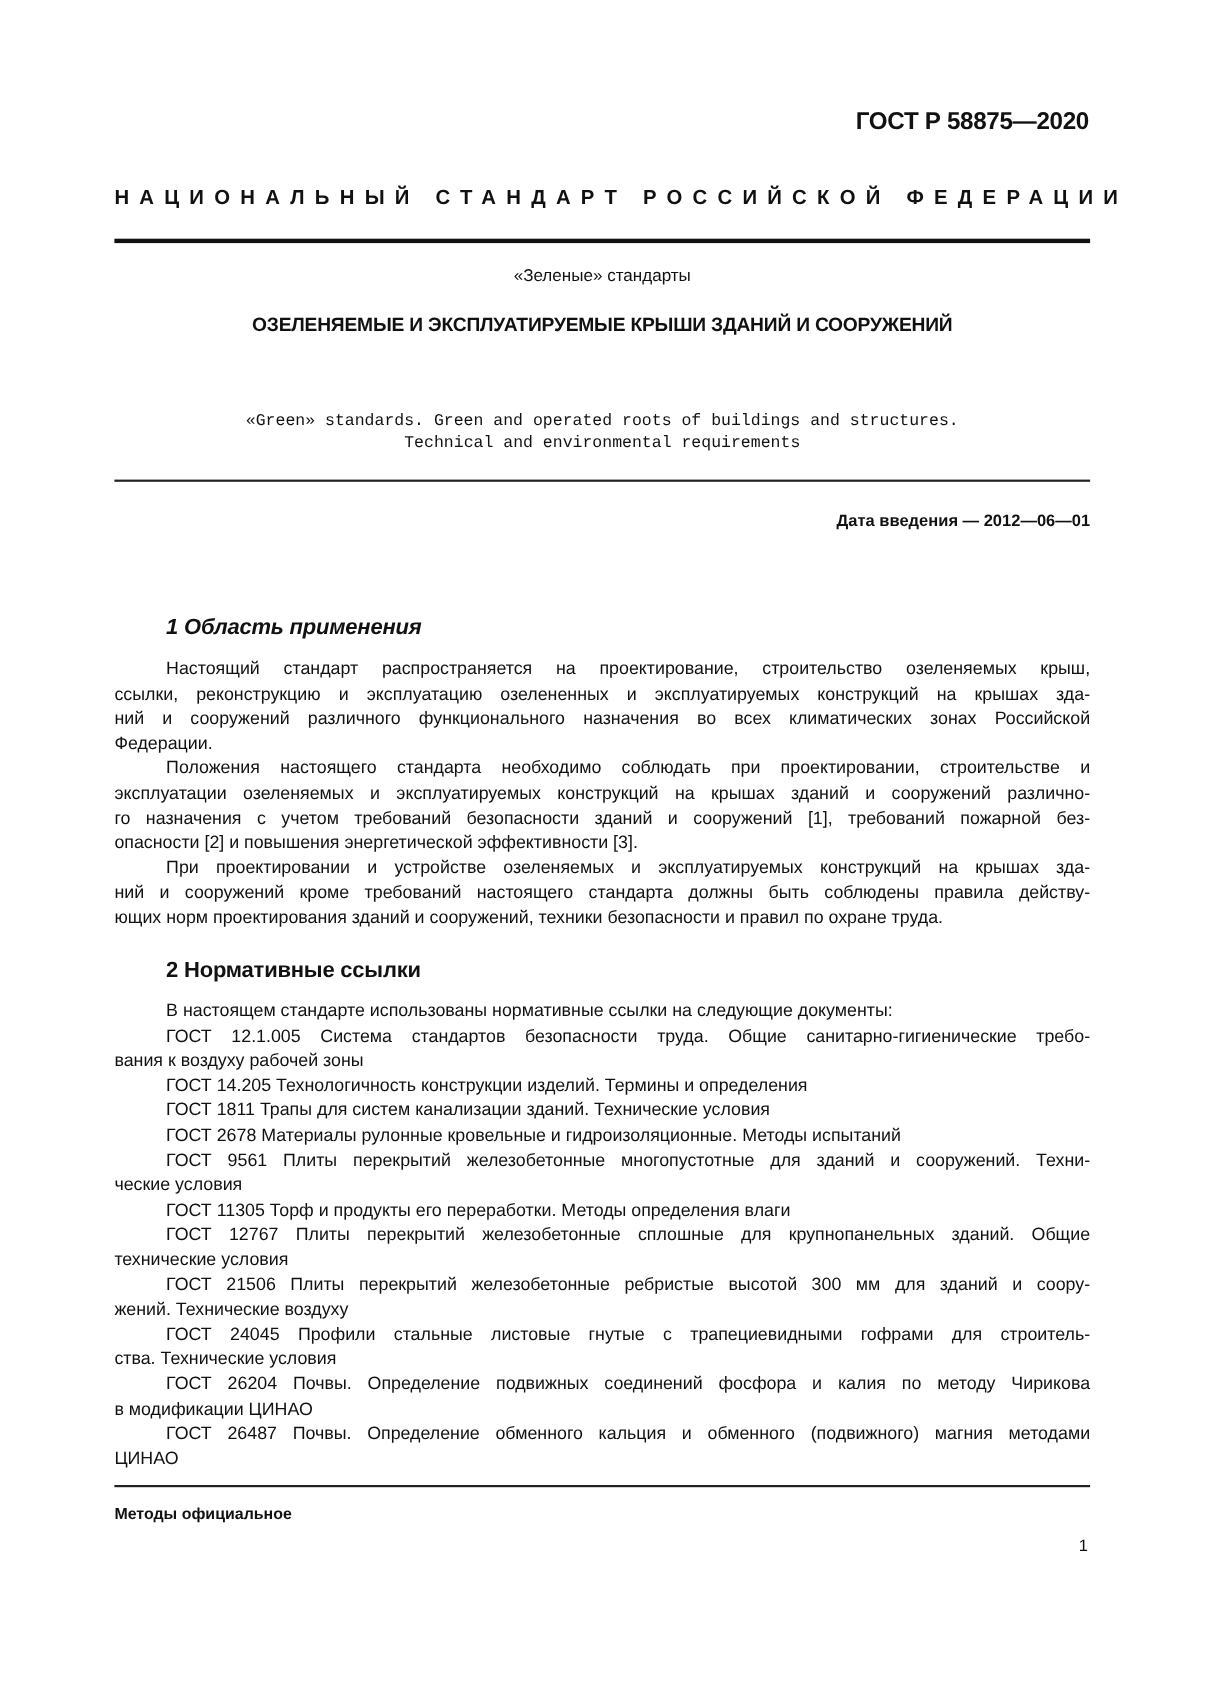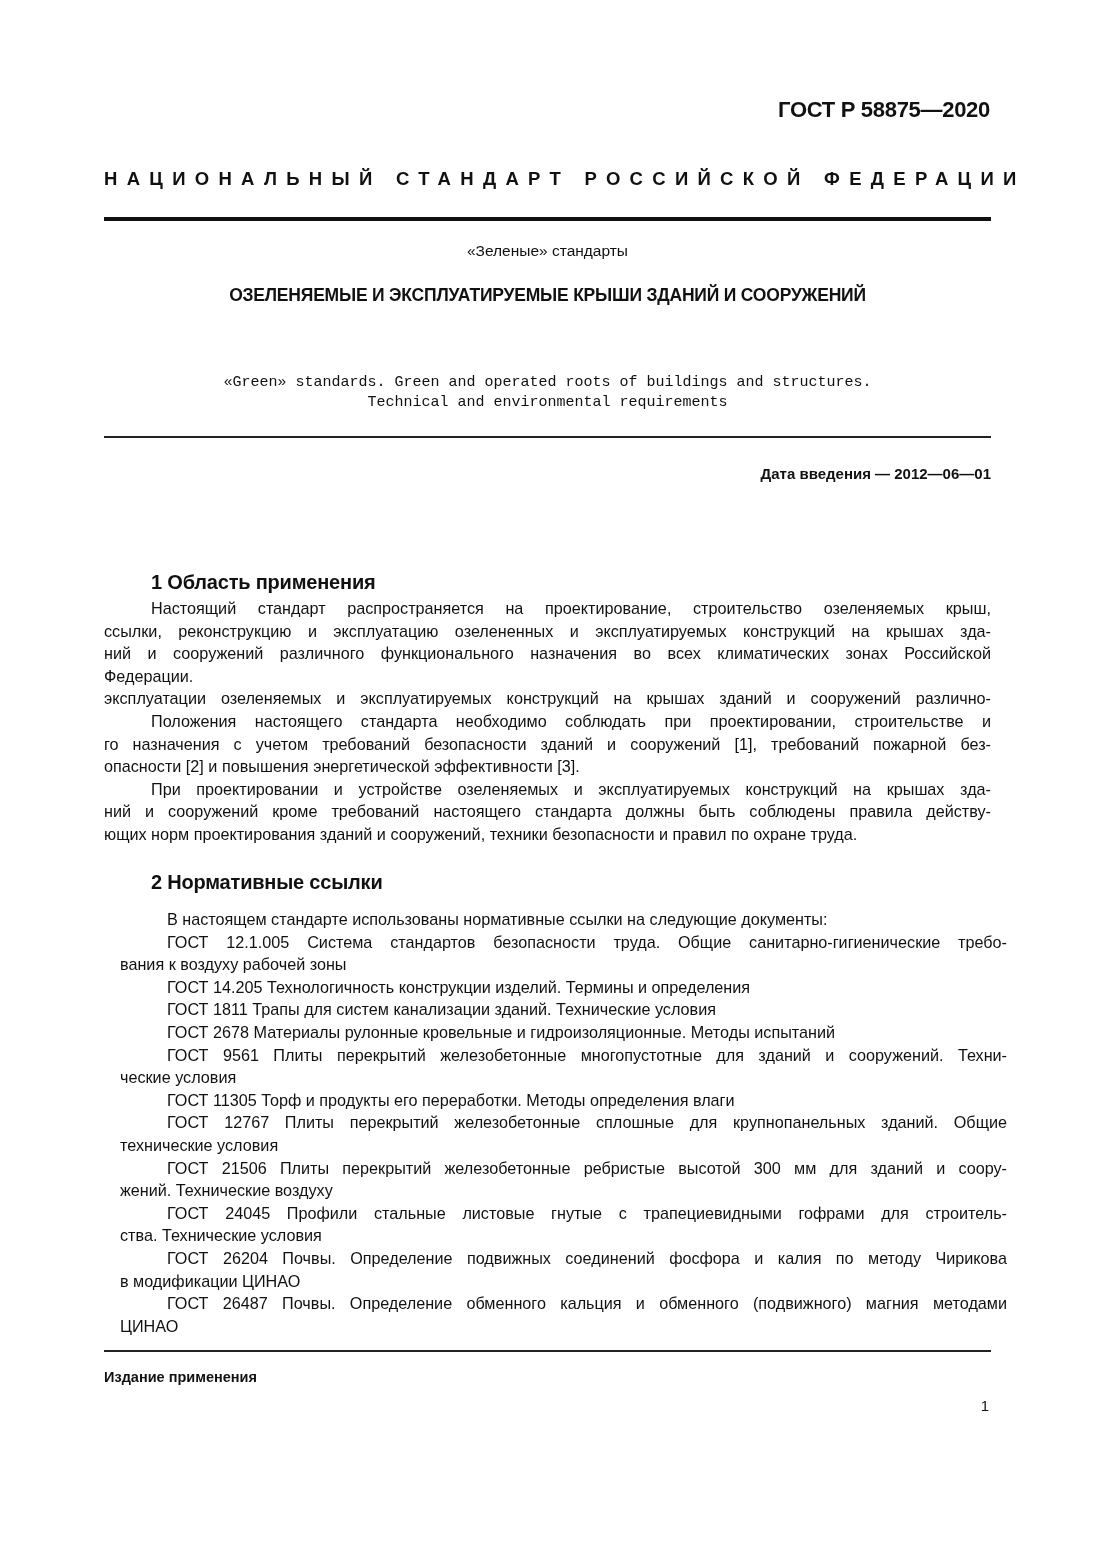--- a/index.html
+++ b/index.html
@@ -37,37 +37,37 @@
   <div class="center series">«Зеленые» стандарты</div>
   <div class="center title">ОЗЕЛЕНЯЕМЫЕ И ЭКСПЛУАТИРУЕМЫЕ КРЫШИ ЗДАНИЙ И СООРУЖЕНИЙ</div>
   <div class="center english">
     <div>«Green» standards. Green and operated roots of buildings and structures.</div>
     <div>Technical and environmental requirements</div>
   </div>
   <div class="rule-mid" style="top:436px;"></div>
 
   <div class="date">Дата введения — 2012—06—01</div>
 
-  <h2 style="top:571px;">1 Область применения</h2>
+  <h2 style="top:559px;font-style:italic;">1 Область применения</h2>
   <div class="body" id="s1" style="top:597px;">
       <span class="line ind">Настоящий стандарт распространяется на проектирование, строительство озеленяемых крыш,</span>
       <span class="line">ссылки, реконструкцию и эксплуатацию озелененных и эксплуатируемых конструкций на крышах зда-</span>
       <span class="line">ний и сооружений различного функционального назначения во всех климатических зонах Российской</span>
       <span class="line last">Федерации.</span>
+      <span class="line ind">Положения настоящего стандарта необходимо соблюдать при проектировании, строительстве и</span>
       <span class="line">эксплуатации озеленяемых и эксплуатируемых конструкций на крышах зданий и сооружений различно-</span>
-      <span class="line ind">Положения настоящего стандарта необходимо соблюдать при проектировании, строительстве и</span>
       <span class="line">го назначения с учетом требований безопасности зданий и сооружений [1], требований пожарной без-</span>
       <span class="line last">опасности [2] и повышения энергетической эффективности [3].</span>
       <span class="line ind">При проектировании и устройстве озеленяемых и эксплуатируемых конструкций на крышах зда-</span>
       <span class="line">ний и сооружений кроме требований настоящего стандарта должны быть соблюдены правила действу-</span>
       <span class="line last">ющих норм проектирования зданий и сооружений, техники безопасности и правил по охране труда.</span>
     </div>
 
   <h2 style="top:871px;">2 Нормативные ссылки</h2>
-  <div class="body" id="s2" style="top:908px;margin-left:16px;">
+  <div class="body" id="s2" style="top:908px;">
       <span class="line ind last">В настоящем стандарте использованы нормативные ссылки на следующие документы:</span>
       <span class="line ind">ГОСТ 12.1.005 Система стандартов безопасности труда. Общие санитарно-гигиенические требо-</span>
       <span class="line last">вания к воздуху рабочей зоны</span>
       <span class="line ind last">ГОСТ 14.205 Технологичность конструкции изделий. Термины и определения</span>
       <span class="line ind last">ГОСТ 1811 Трапы для систем канализации зданий. Технические условия</span>
       <span class="line ind last">ГОСТ 2678 Материалы рулонные кровельные и гидроизоляционные. Методы испытаний</span>
       <span class="line ind">ГОСТ 9561 Плиты перекрытий железобетонные многопустотные для зданий и сооружений. Техни-</span>
       <span class="line last">ческие условия</span>
       <span class="line ind last">ГОСТ 11305 Торф и продукты его переработки. Методы определения влаги</span>
       <span class="line ind">ГОСТ 12767 Плиты перекрытий железобетонные сплошные для крупнопанельных зданий. Общие</span>
@@ -76,15 +76,15 @@
       <span class="line last">жений. Технические воздуху</span>
       <span class="line ind">ГОСТ 24045 Профили стальные листовые гнутые с трапециевидными гофрами для строитель-</span>
       <span class="line last">ства. Технические условия</span>
       <span class="line ind">ГОСТ 26204 Почвы. Определение подвижных соединений фосфора и калия по методу Чирикова</span>
       <span class="line last">в модификации ЦИНАО</span>
       <span class="line ind">ГОСТ 26487 Почвы. Определение обменного кальция и обменного (подвижного) магния методами</span>
       <span class="line last">ЦИНАО</span>
     </div>
 
   <div class="rule-mid" style="top:1350px;"></div>
-  <div class="footer-label">Издание применения</div>
+  <div class="footer-label">Методы официальное</div>
   <div class="pagenum">1</div>
 </div>
 
 </body></html>

